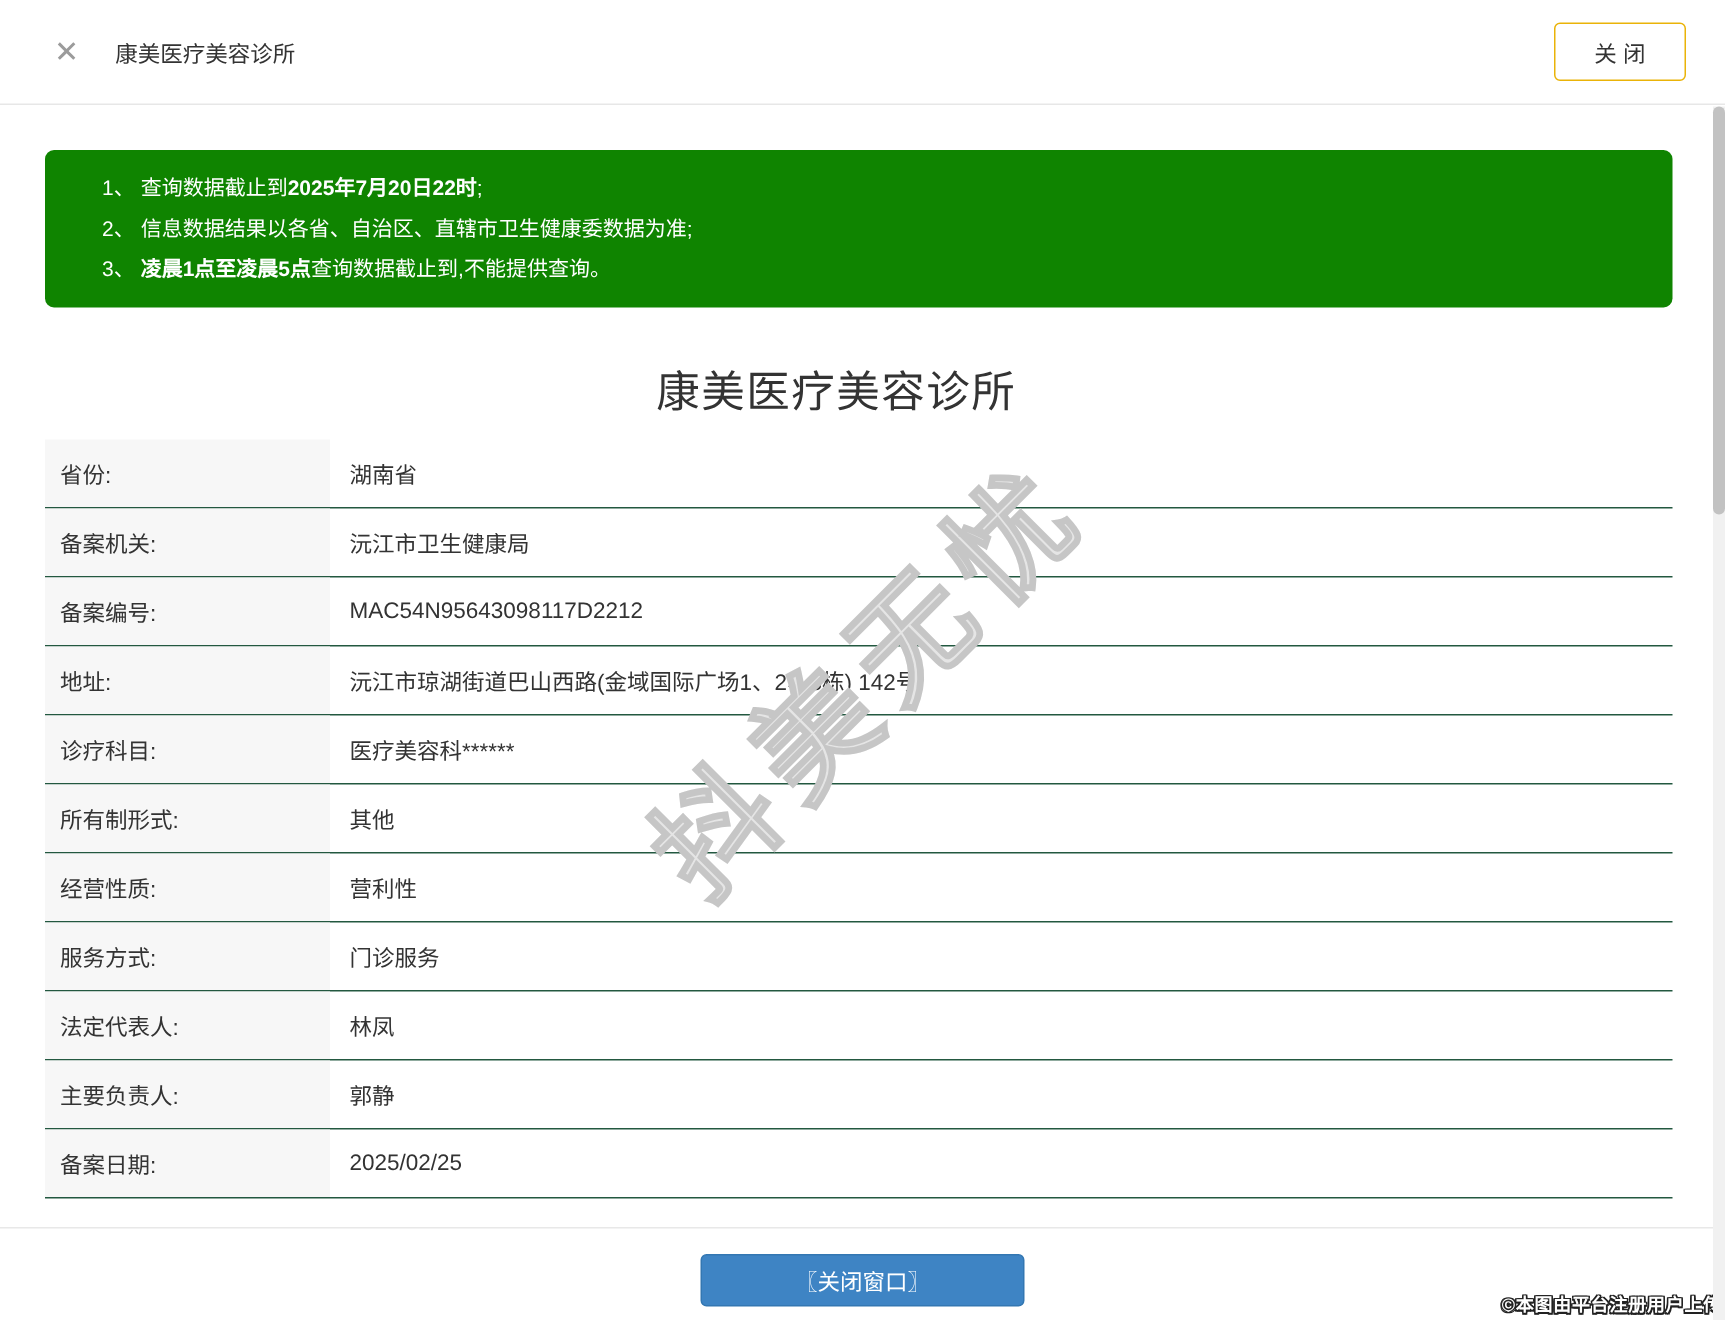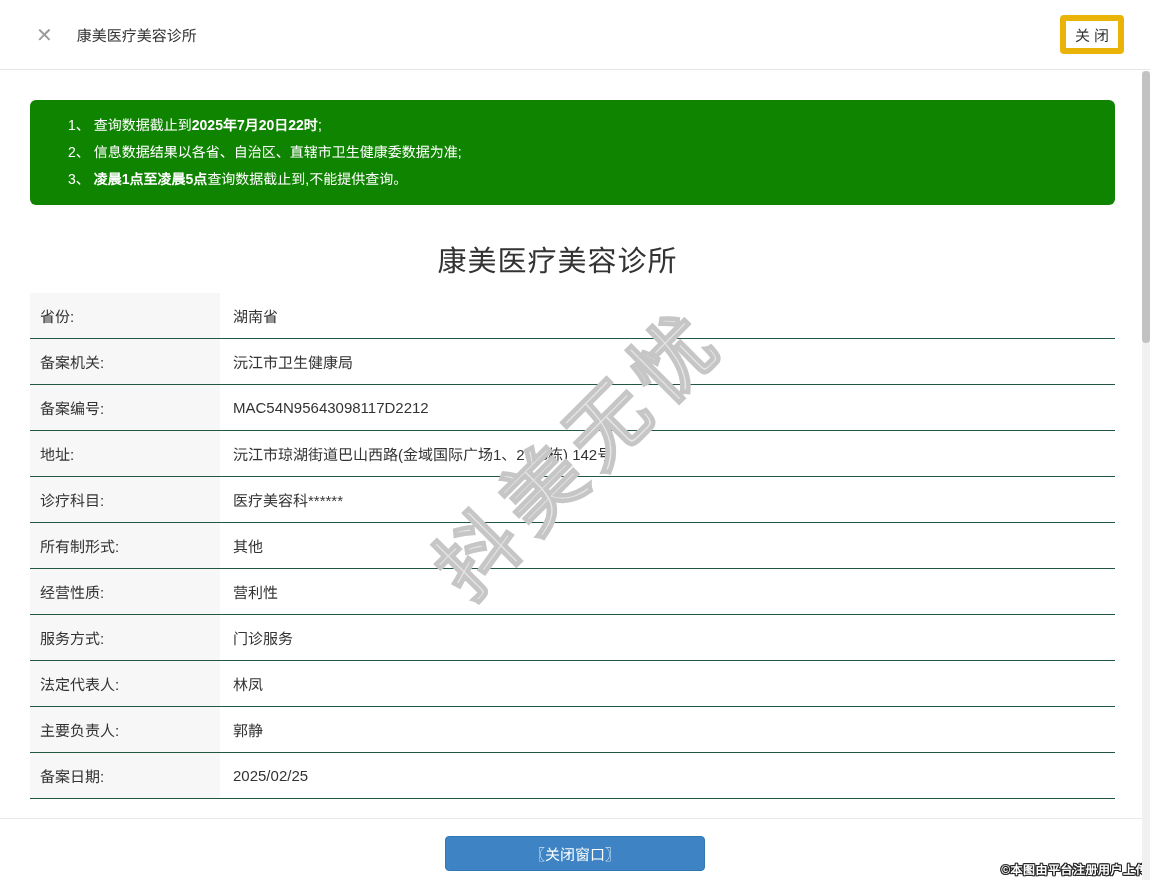--- a/index.html
+++ b/index.html
@@ -18,22 +18,22 @@
     background: #fff; border-bottom: 1px solid #e7e7e7;
     display: flex; align-items: center;
   }
   .x-icon {
     margin-left: 36px; font-size: 20px; color: #9b9b9b;
     cursor: pointer; line-height: 1; font-weight: 400;
   }
   .topbar-title { margin-left: 24px; font-size: 15px; color: #333; }
   .close-btn {
     position: absolute; right: 26px; top: 15px;
-    width: 64px; height: 39px;
-    background: #fff; border: 6px solid #eab308; border-radius: 4px;
+    width: 88px; height: 39px;
+    background: #fff; border: 1px solid #eab308; border-radius: 4px;
     font-size: 15px; color: #333; cursor: pointer;
     font-family: inherit;
   }
 
   
   .notice {
     position: absolute; top: 100px; left: 30px; width: 1085px;
     background: var(--notice-bg, #0f8400);
     border-radius: 6px;
     padding: 12px 20px 12px 38px;
@@ -78,21 +78,21 @@
     white-space: nowrap;
   }
 
   
   .footer {
     position: absolute; left: 0; right: 0; bottom: 0; height: 62px;
     background: #fff; border-top: 1px solid #e8e8e8;
   }
   .close-window-btn {
     position: absolute; left: 50%; transform: translateX(-50%); top: 17px;
-    width: 260px; height: 35px;
+    width: 216px; height: 35px;
     background: var(--button-bg, #3e84c4);
     border: 1px solid #3377b2; border-radius: 4px;
     color: #fff; font-size: 15px; cursor: pointer;
     font-family: inherit;
   }
   .credit {
     position: absolute; right: 2px; bottom: 3px;
     font-size: 12px; font-weight: 700; color: #fff;
     text-shadow: -1px 0 #222, 1px 0 #222, 0 -1px #222, 0 1px #222,
                  -1px -1px #222, 1px 1px #222, -1px 1px #222, 1px -1px #222;

